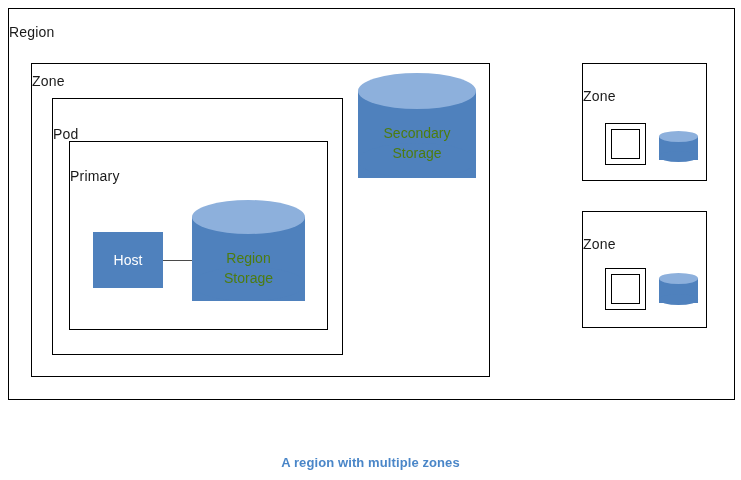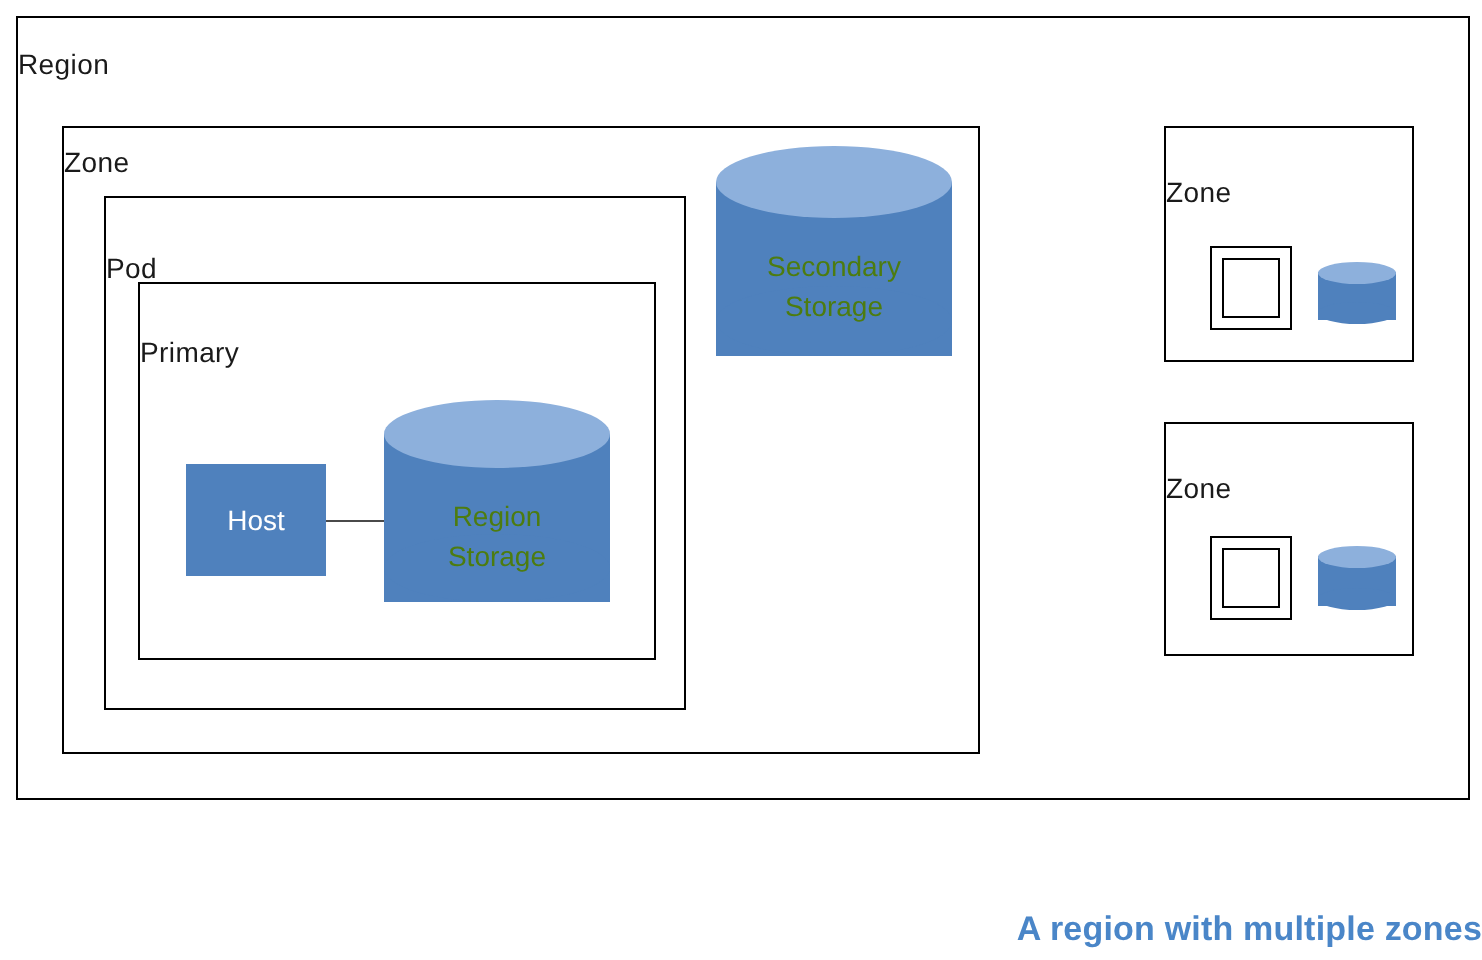--- a/index.html
+++ b/index.html
@@ -93,22 +93,22 @@
   }
   .mini-inner-sq {
     position: absolute;
     border: 1px solid #000000;
     box-sizing: border-box;
     background: transparent;
   }
   .caption {
     position: absolute;
     width: 100%;
-    text-align: right;
-    font-size: 17px;
+    text-align: center;
+    font-size: 13px;
     font-weight: bold;
     color: #4A86C8;
     letter-spacing: 0.1px;
     white-space: nowrap;
   }
 </style>
 </head>
 <body>
 
 <div id="canvas">

